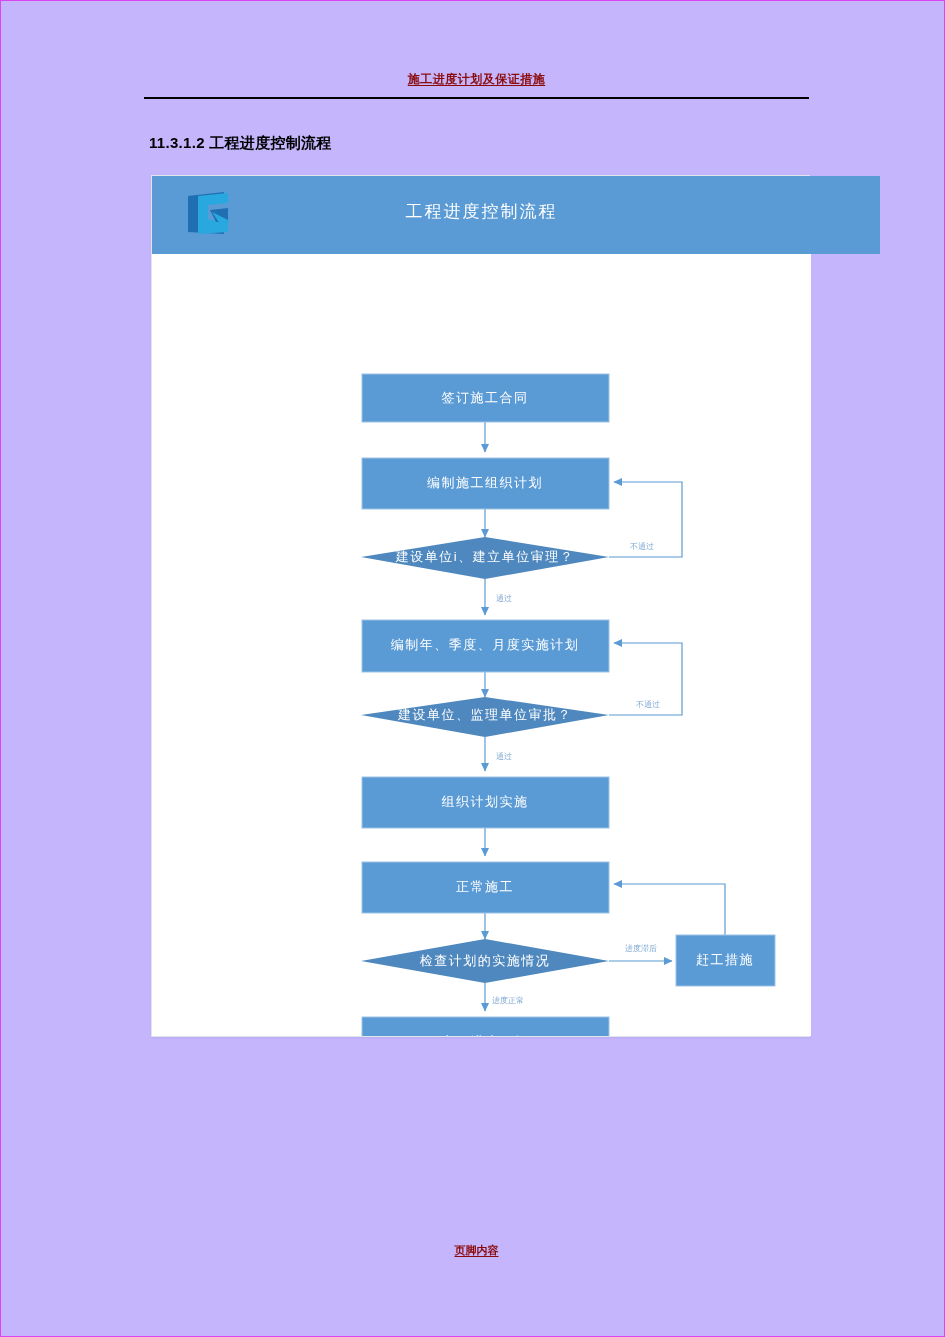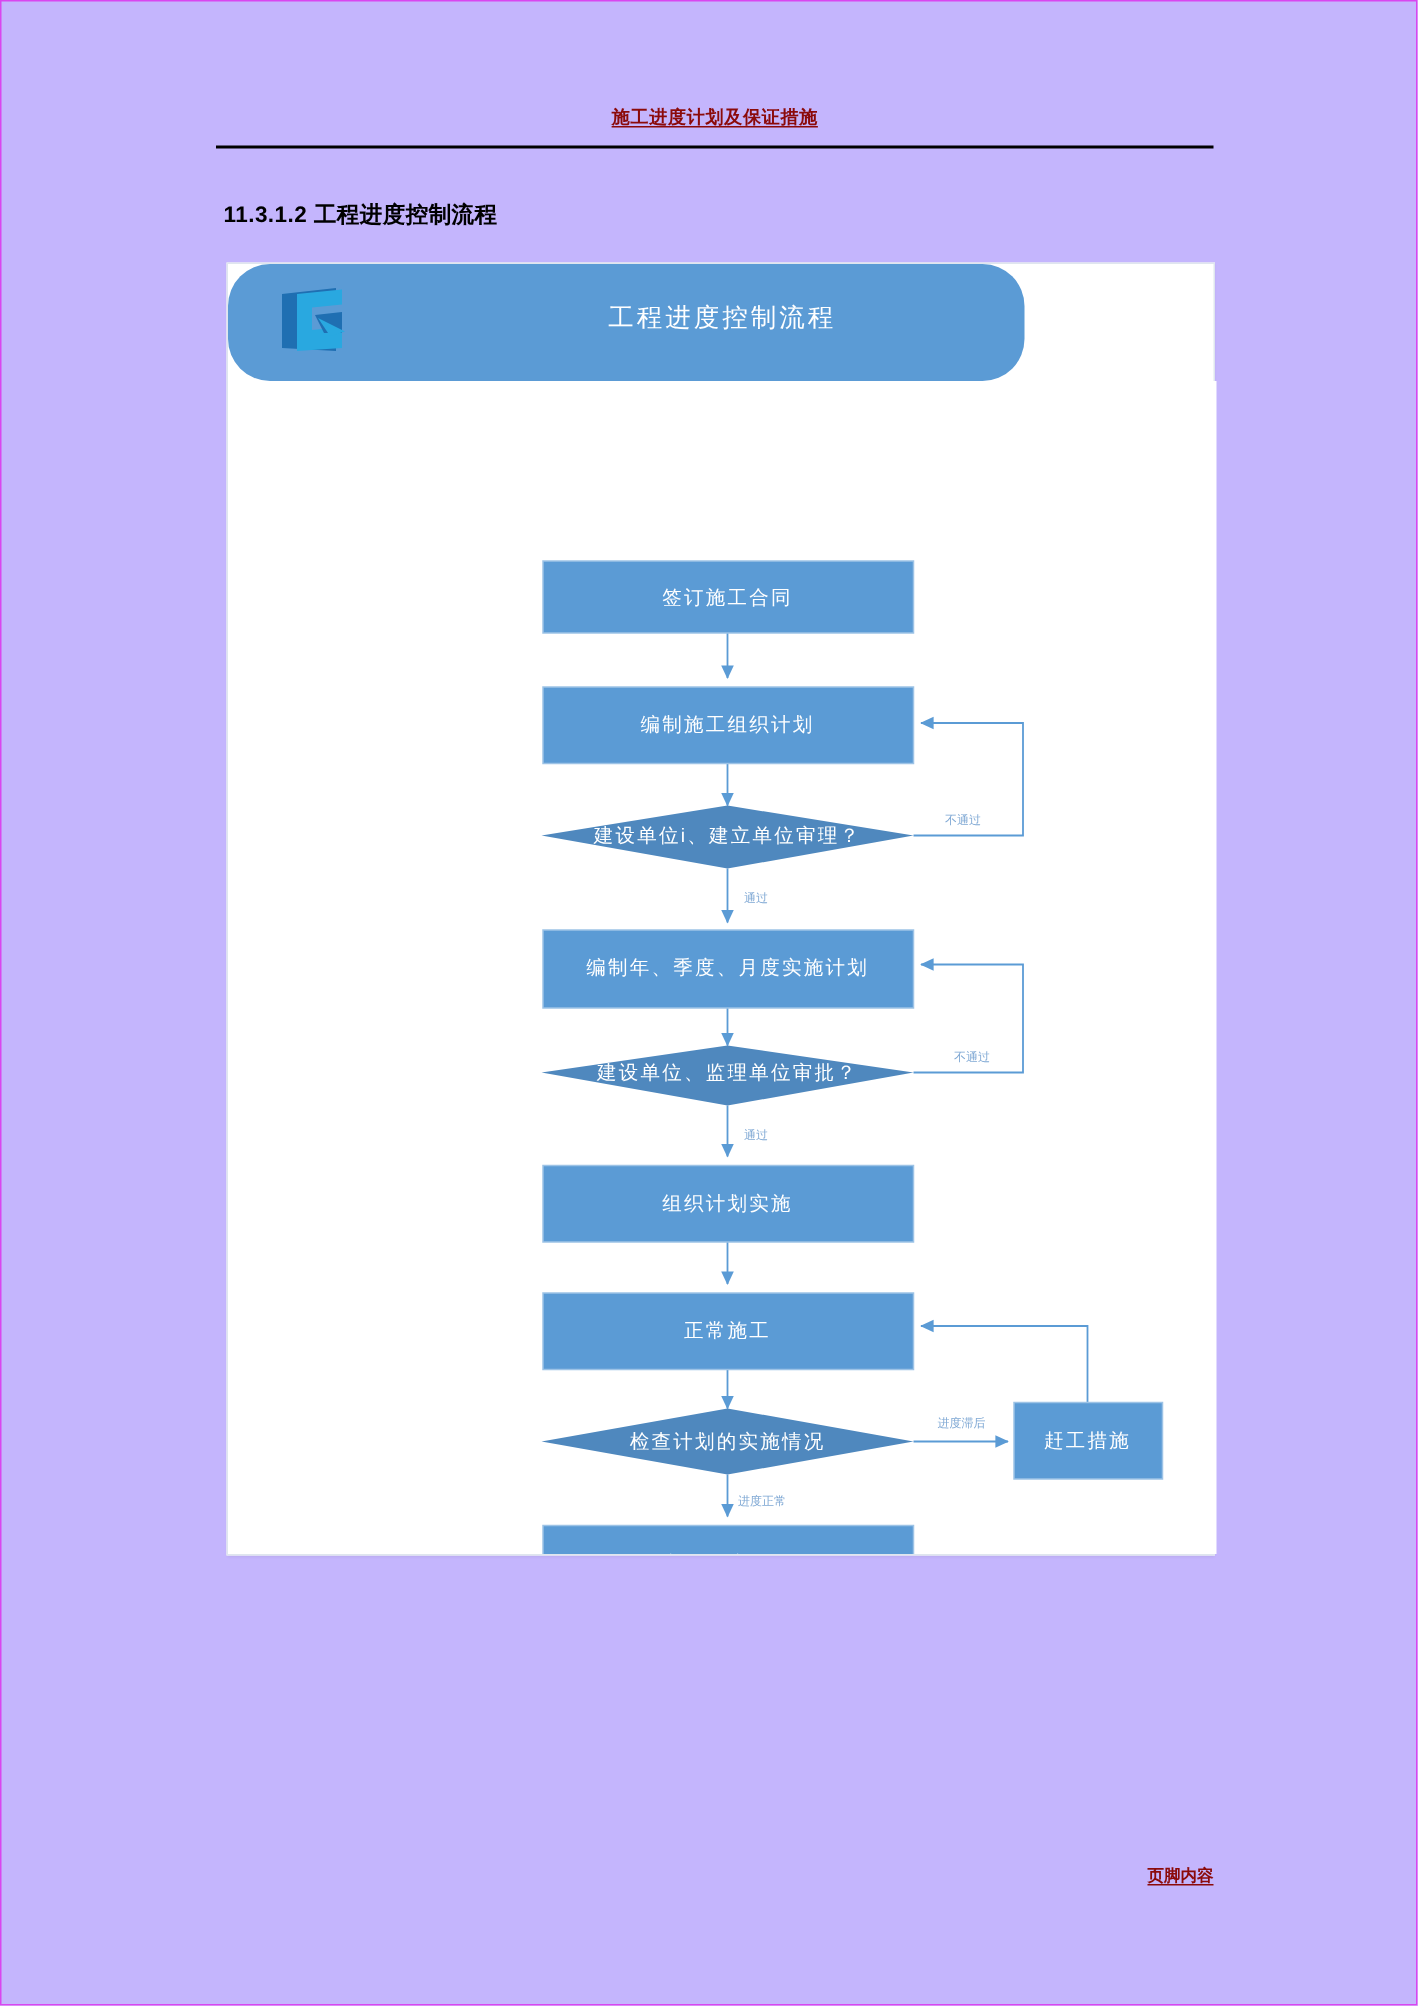--- a/index.html
+++ b/index.html
@@ -74,25 +74,24 @@
     height: 862px;
     background: #ffffff;
     border: 1px solid #dfe6ee;
     box-sizing: border-box;
     box-shadow: 0 1px 2px rgba(0,0,0,0.06);
   }
   .diagram-banner {
     position: absolute;
     left: 0;
     top: 0;
-    width: 531px;
+    width: 728px;
     height: 78px;
     background: #5b9bd5;
     box-sizing: border-box;
-    border-radius: 28px;
   }
   .banner-title {
     position: absolute;
     left: 0;
     top: 24px;
     width: 659px;
     text-align: center;
     color: #ffffff;
     font-size: 17px;
     letter-spacing: 2px;
@@ -150,21 +149,21 @@
     stroke-width: 1.2;
     fill: none;
   }
 
   
   .doc-footer {
     position: absolute;
     left: 143px;
     top: 1240px;
     width: 665px;
-    text-align: right;
+    text-align: center;
     font-family: Liberation Mono, monospace;
   }
   .doc-footer-text {
     display: inline-block;
     color: #8b0a0a;
     font-size: 11px;
     font-weight: bold;
     text-decoration: underline;
     text-decoration-color: #8b0a0a;
     text-underline-offset: 2px;

